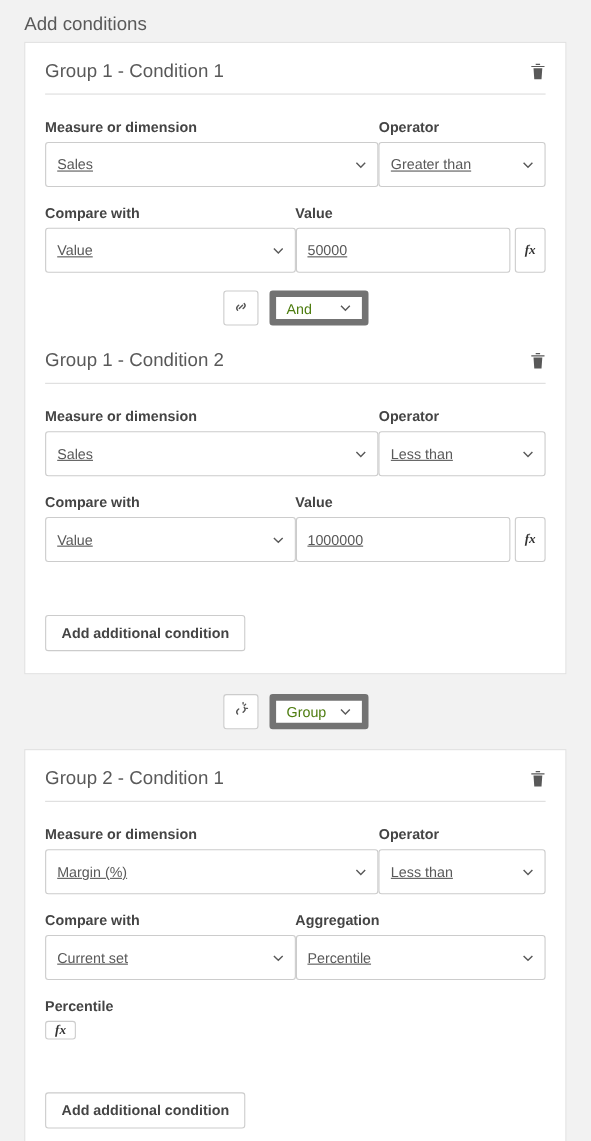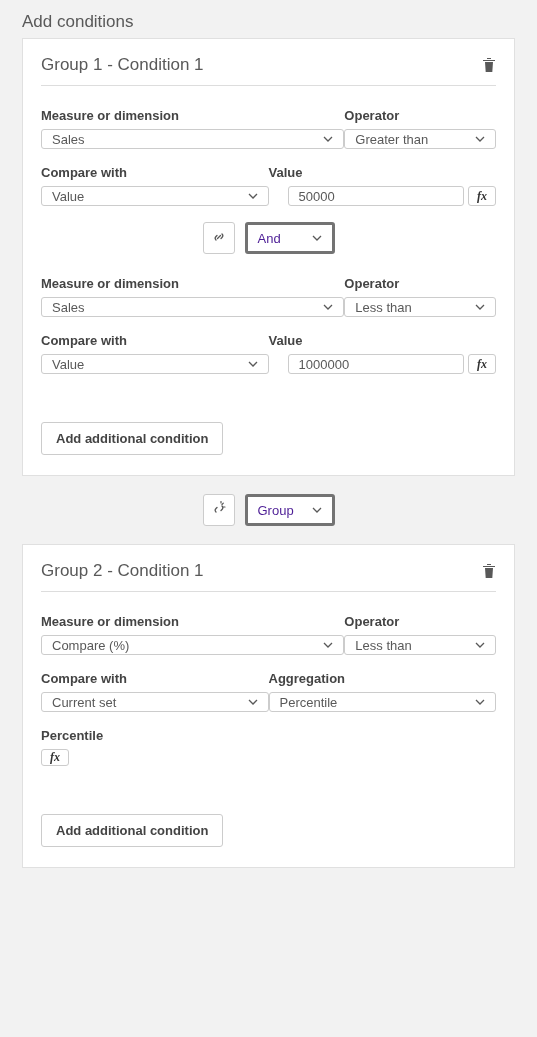--- a/index.html
+++ b/index.html
@@ -58,40 +58,41 @@
       font-size: 13px;
       font-weight: 600;
       color: #444;
       margin-bottom: 6px;
     }
     .select-input, .text-input {
       position: relative;
       border: 1px solid #ccc;
       border-radius: 3px;
       background: #fff;
-      height: 20px;
+      height: 41px;
       display: flex;
       align-items: center;
       padding: 0 10px;
       font-size: 13px;
       color: #595959;
+      text-decoration: underline;
     }
     .select-input { cursor: pointer; justify-content: space-between; }
     .chevron-down {
       width: 10px;
       height: 10px;
       display: inline-block;
     }
     .chevron-down svg { display: block; }
     .value-wrapper {
       display: flex;
       align-items: stretch;
       gap: 4px;
     }
-    .value-wrapper .text-input { flex: 1; margin-left: 19px; }
+    .value-wrapper .text-input { flex: 1; }
     .fx-button {
       border: 1px solid #ccc;
       border-radius: 3px;
       background: #fff;
       width: 28px;
       display: flex;
       align-items: center;
       justify-content: center;
       font-family: Georgia, serif;
       font-style: italic;
@@ -113,31 +114,31 @@
       border-radius: 3px;
       background: #fff;
       width: 32px;
       height: 32px;
       display: flex;
       align-items: center;
       justify-content: center;
       cursor: pointer;
     }
     .connector-select {
-      border: 3px solid #737373;
+      border: 6px solid #737373;
       border-radius: 3px;
       background: #fff;
       height: 32px;
       width: 90px;
       display: flex;
       align-items: center;
       justify-content: space-between;
       padding: 0 10px;
       font-size: 13px;
-      color: #4c1d95;
+      color: #4d7c0f;
       cursor: pointer;
     }
     .add-condition-btn {
       border: 1px solid #ccc;
       border-radius: 3px;
       background: #fff;
       padding: 8px 14px;
       font-size: 13px;
       font-weight: 600;
       color: #444;
@@ -226,20 +227,29 @@
         <span>And</span>
         <span class="chevron-down">
             <svg width="10" height="10" viewBox="0 0 10 10">
               <path d="M1 3l4 4 4-4" stroke="#595959" stroke-width="1.3" fill="none"></path>
             </svg>
           </span>
       </div>
     </div>
 
     
+    <div class="condition-header">
+      <span class="condition-title">Group 1 - Condition 2</span>
+      <span class="trash-icon">
+        <svg viewBox="0 0 14 16" width="14" height="16">
+            <path fill="#595959" d="M1 3h12v1H1V3zm2 2h8l-.7 10H3.7L3 5zm2-4h4v1H5V1z"></path>
+            <path stroke="#595959" stroke-width="1" d="M5 6v7M7 6v7M9 6v7" fill="none"></path>
+          </svg>
+      </span>
+    </div>
 
     <div class="form-row">
       <div class="form-field wide">
         <label class="form-label">Measure or dimension</label>
         <div class="select-input">
           <span>Sales</span>
           <span class="chevron-down">
               <svg width="10" height="10" viewBox="0 0 10 10">
                 <path d="M1 3l4 4 4-4" stroke="#595959" stroke-width="1.3" fill="none"></path>
               </svg>
@@ -312,21 +322,21 @@
             <path fill="#595959" d="M1 3h12v1H1V3zm2 2h8l-.7 10H3.7L3 5zm2-4h4v1H5V1z"></path>
             <path stroke="#595959" stroke-width="1" d="M5 6v7M7 6v7M9 6v7" fill="none"></path>
           </svg>
       </span>
     </div>
 
     <div class="form-row">
       <div class="form-field wide">
         <label class="form-label">Measure or dimension</label>
         <div class="select-input">
-          <span>Compare (%)</span>
+          <span>Margin (%)</span>
           <span class="chevron-down">
               <svg width="10" height="10" viewBox="0 0 10 10">
                 <path d="M1 3l4 4 4-4" stroke="#595959" stroke-width="1.3" fill="none"></path>
               </svg>
             </span>
         </div>
       </div>
       <div class="form-field narrow">
         <label class="form-label">Operator</label>
         <div class="select-input">

